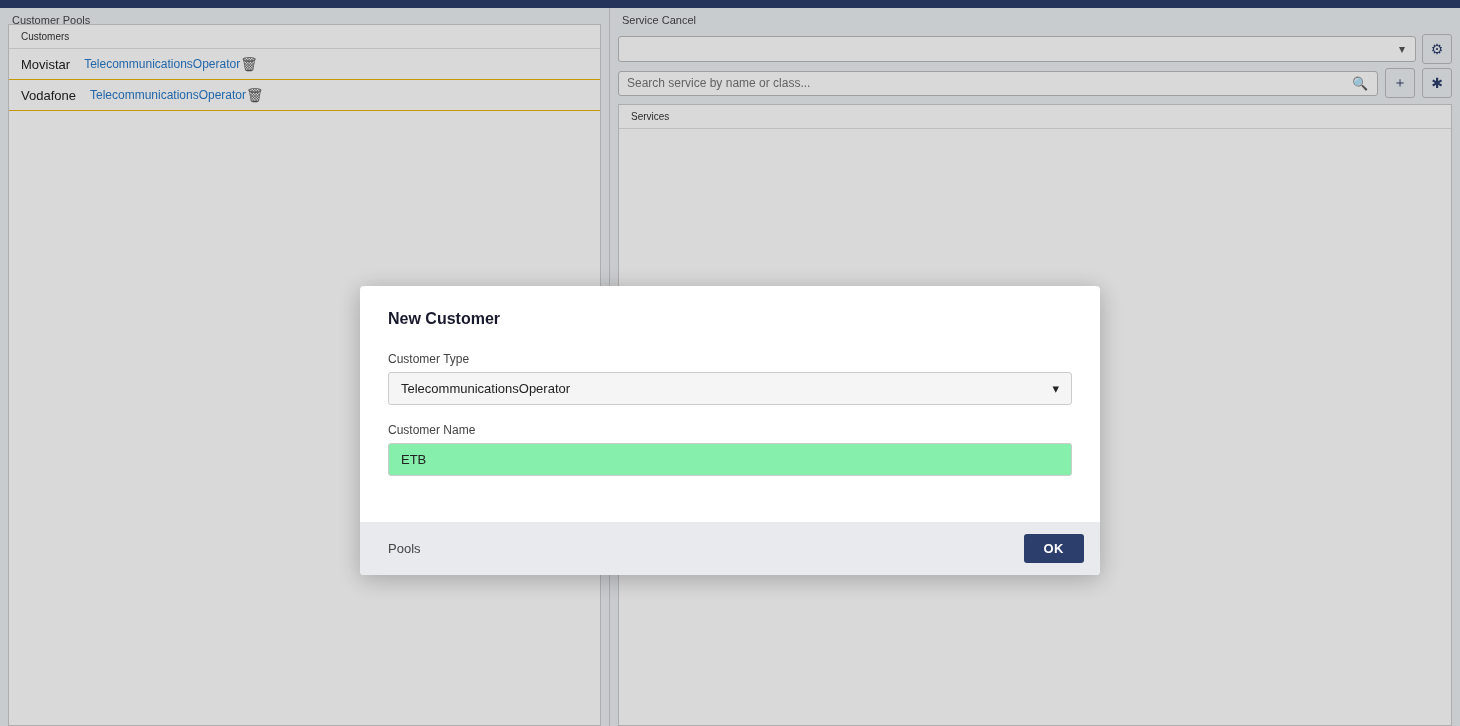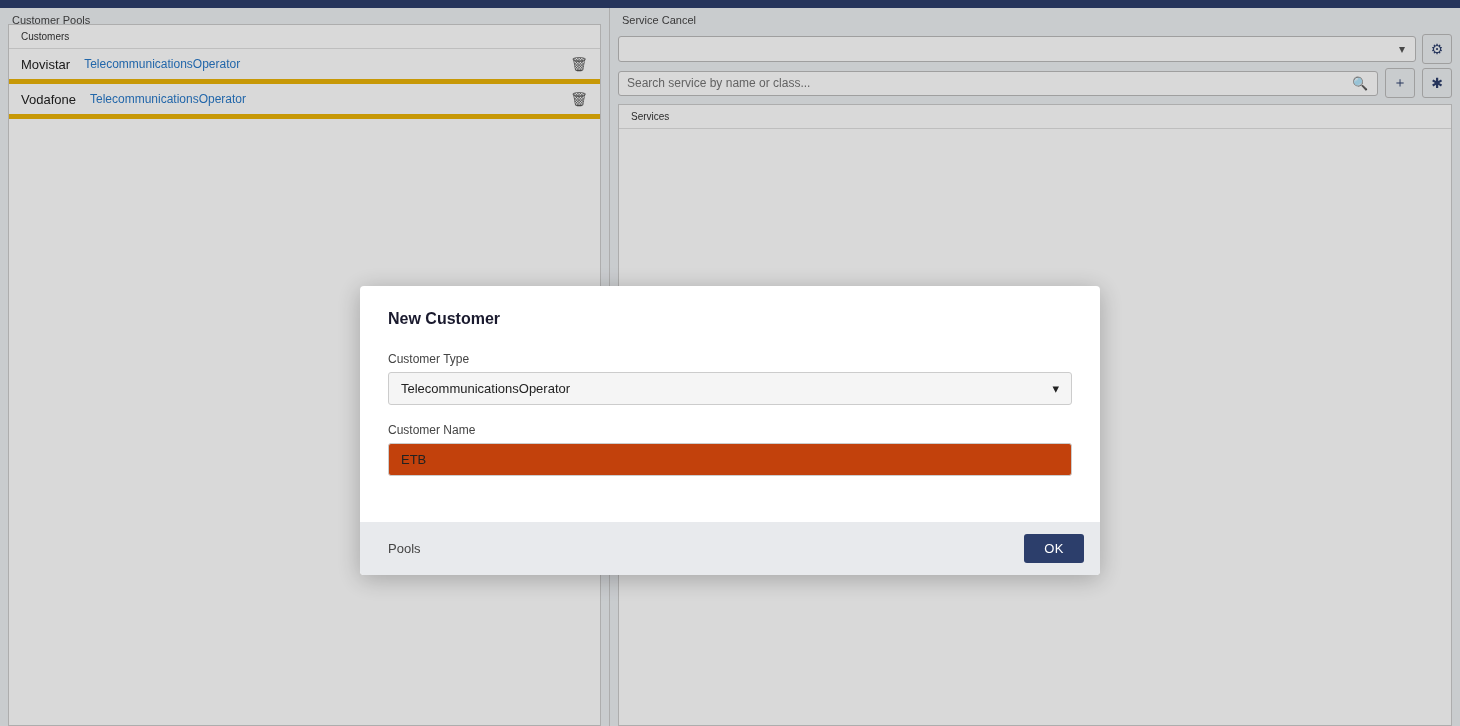--- a/index.html
+++ b/index.html
@@ -115,23 +115,22 @@
       font-size: 10px;
       color: #333;
       font-weight: 500;
       background: #fff;
       border-bottom: 1px solid #e0e0e0;
     }
 
     .list-item {
       display: flex;
       align-items: center;
-      justify-content: space-between;
       padding: 7px 12px;
-      border-bottom: 5px solid #eab308;
+      border-bottom: 1px solid #eab308;
       cursor: pointer;
     }
 
     .item-name {
       font-size: 13px;
       color: #222;
       margin-right: 8px;
     }
 
     .item-type {
@@ -215,21 +214,21 @@
       border: 1px solid #ccc;
       border-radius: 3px;
       padding: 8px 12px;
       cursor: pointer;
       font-size: 13px;
       color: #222;
     }
 
     .form-input {
       width: 100%;
-      background: #c2410c;
+      background: #86efac;
       border: 1px solid #ccc;
       border-radius: 3px;
       padding: 8px 12px;
       font-size: 13px;
       color: #222;
       outline: none;
     }
 
     .dialog-footer {
       display: flex;
@@ -248,21 +247,21 @@
       padding: 6px 12px;
     }
 
     .btn-ok {
       background: #2c3e6b;
       color: #fff;
       border: none;
       border-radius: 3px;
       padding: 7px 20px;
       font-size: 13px;
-      font-weight: 400;
+      font-weight: 700;
       cursor: pointer;
       letter-spacing: 0.5px;
     }
 
     
     
     
     
     
     

